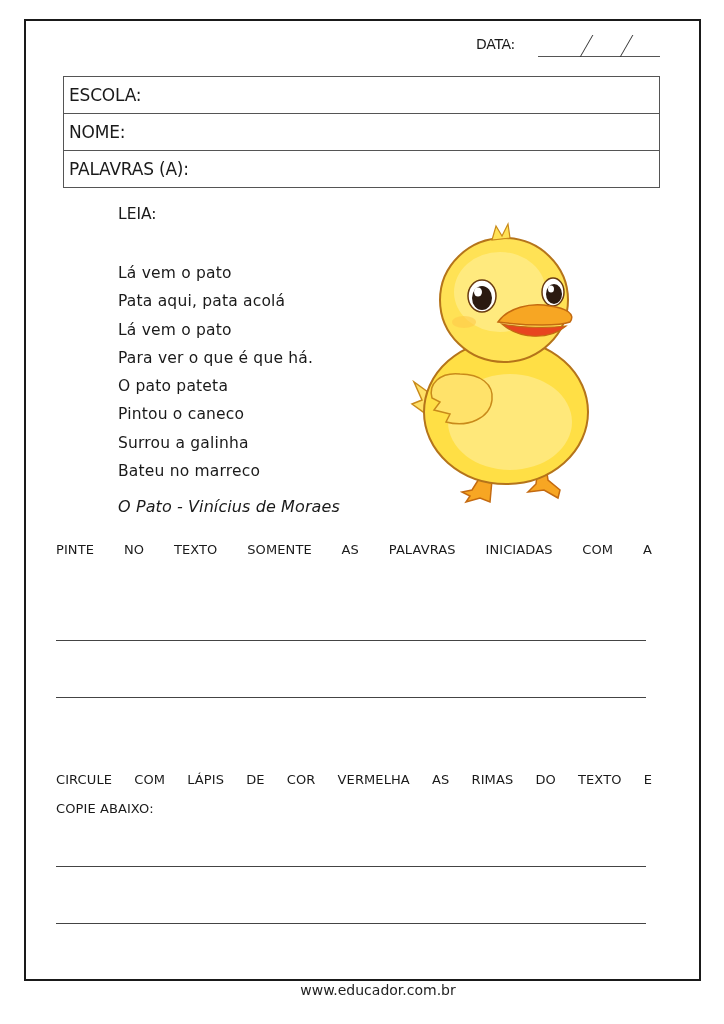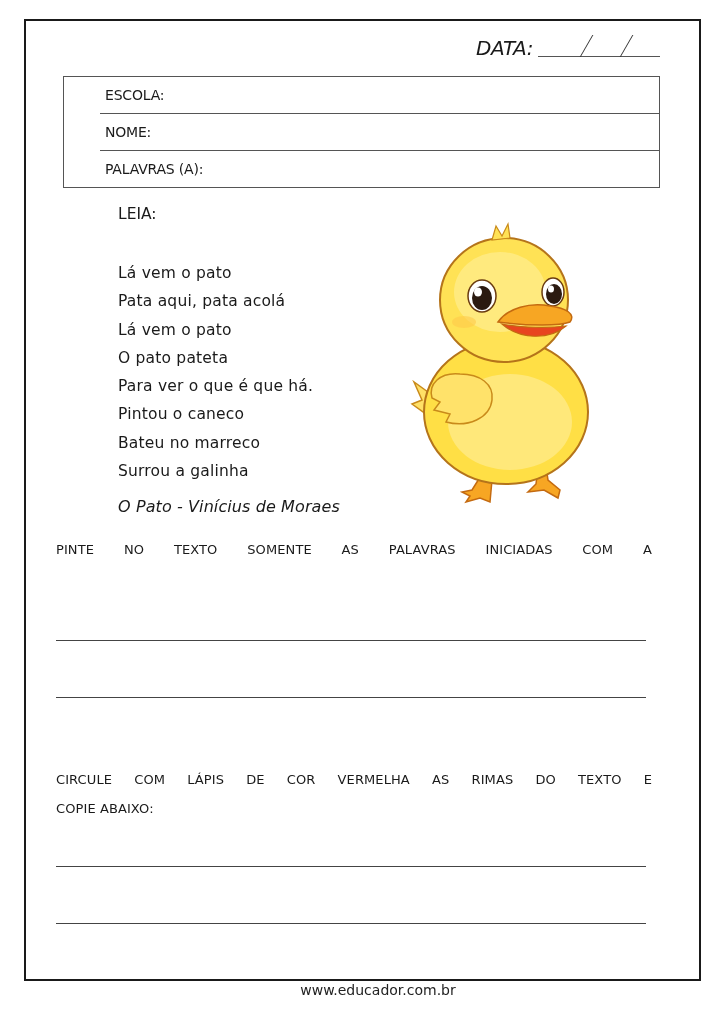--- a/index.html
+++ b/index.html
@@ -1,28 +1,28 @@
 <!DOCTYPE html>
 <html><head>
 <meta charset="utf-8">
 <style>
   html, body { margin: 0; padding: 0; background: #ffffff; }
   body { width: 724px; height: 1024px; position: relative; overflow: hidden;
          font-family: "DejaVu Sans", sans-serif; color: #1a1a1a; }
   .page-border { position: absolute; left: 24px; top: 19px; width: 673px; height: 958px;
                  border: 2px solid #1a1a1a; box-sizing: content-box; }
-  .date { position: absolute; left: 476px; top: 36px; font-size: 20px; letter-spacing: -0.3px; font-style: italic; }
+  .date { position: absolute; left: 476px; top: 36px; font-size: 14px; letter-spacing: -0.3px; }
   .date-line { position: absolute; left: 538px; top: 56px; width: 122px; height: 0;
                border-top: 1px solid #555; }
   .slash { position: absolute; top: 35px; width: 1px; height: 22px; background: #333;
            transform: skewX(-30deg); }
   .info-table { position: absolute; left: 63px; top: 76px; width: 597px;
                 border: 1px solid #555; box-sizing: border-box; }
   .info-row { height: 37px; border-bottom: 1px solid #555; box-sizing: border-box;
-              font-size: 14px; line-height: 37px; padding-left: 5px; letter-spacing: -0.2px; margin-left: 36px; }
+              font-size: 17px; line-height: 37px; padding-left: 5px; letter-spacing: -0.2px; }
   .info-row:last-child { border-bottom: none; height: 36px; }
   .poem { position: absolute; left: 118px; top: 203px; font-size: 15.5px; }
   .poem-label { height: 22px; line-height: 22px; margin-bottom: 34px; }
   .poem-line { height: 28.3px; line-height: 28.3px; letter-spacing: 0.2px; }
   .poem-credit { font-style: italic; font-size: 16px; margin-top: 12px; letter-spacing: 0.1px; }
   .duck { position: absolute; left: 410px; top: 222px; width: 185px; height: 282px; }
   .task { position: absolute; left: 56px; width: 596px; font-size: 13px;
           line-height: 28.5px; text-align: justify; letter-spacing: 0.1px; }
   .task .l1 { text-align: justify; text-align-last: justify; }
   .answer-line { position: absolute; left: 56px; width: 590px; height: 0;
@@ -44,25 +44,25 @@
   <div class="info-row"><span>ESCOLA:</span></div>
   <div class="info-row"><span>NOME:</span></div>
   <div class="info-row"><span>PALAVRAS (A):</span></div>
 </div>
 
 <div class="poem">
   <div class="poem-label">LEIA:</div>
   <div class="poem-line">Lá vem o pato</div>
   <div class="poem-line">Pata aqui, pata acolá</div>
   <div class="poem-line">Lá vem o pato</div>
+  <div class="poem-line">Para ver o que é que há.</div>
   <div class="poem-line">O pato pateta</div>
-  <div class="poem-line">Para ver o que é que há.</div>
   <div class="poem-line">Pintou o caneco</div>
+  <div class="poem-line">Surrou a galinha</div>
   <div class="poem-line">Bateu no marreco</div>
-  <div class="poem-line">Surrou a galinha</div>
   <div class="poem-credit">O Pato - Vinícius de Moraes</div>
 </div>
 
 <div class="duck">
   <svg width="185" height="282" viewBox="0 0 185 282">
 
     <path d="M18 170 L4 160 L12 178 L2 182 L16 192 L30 200 Z" fill="#ffe066" stroke="#c98a1a" stroke-width="1.5"></path>
 
     <path d="M72 252 L62 268 L52 270 L60 274 L56 280 L70 276 L80 280 L82 258 Z" fill="#f7a623" stroke="#c46a10" stroke-width="1.5"></path>
     <path d="M128 246 L126 262 L118 270 L134 268 L148 276 L150 268 L138 258 L136 244 Z" fill="#f7a623" stroke="#c46a10" stroke-width="1.5"></path>

